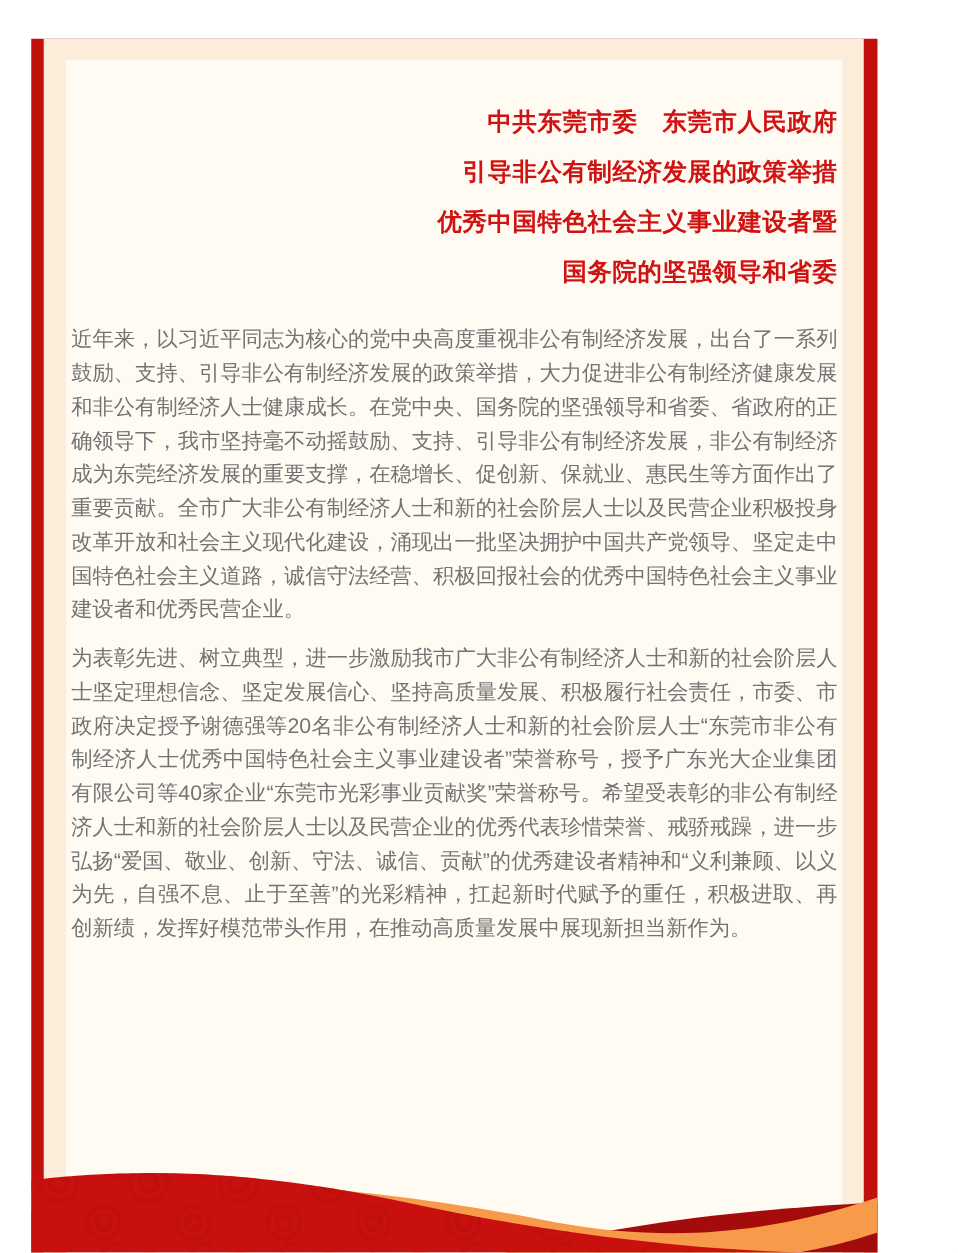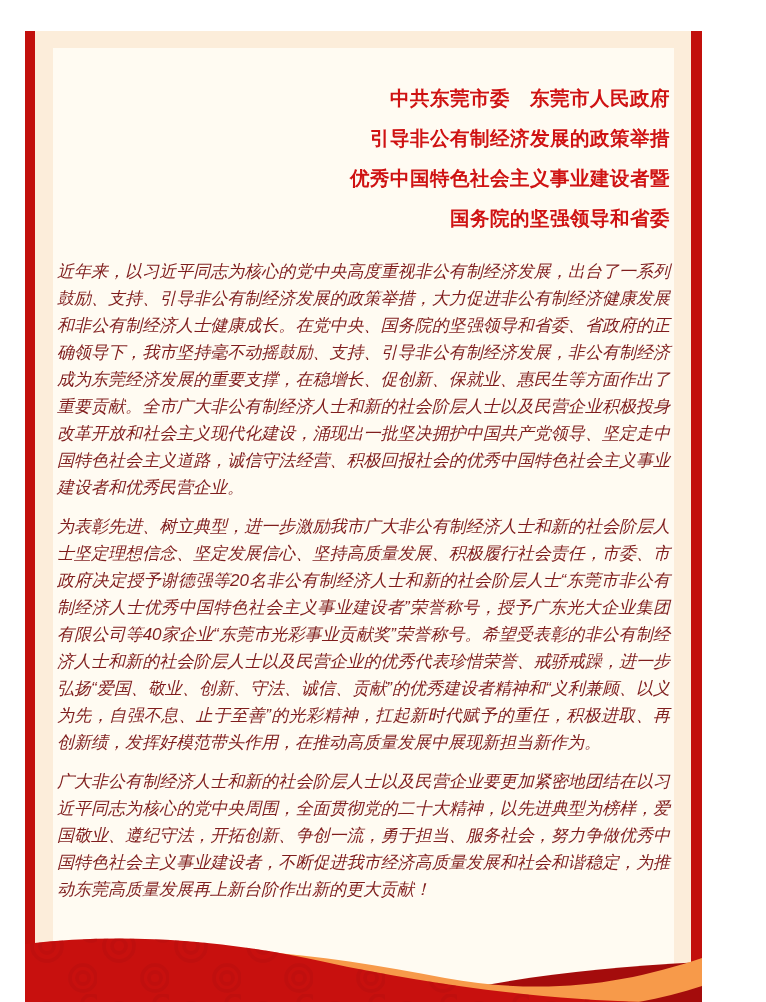--- a/index.html
+++ b/index.html
@@ -38,27 +38,26 @@
   .title-line {
     color: #cf1212;
     font-size: 19.5px;
     font-weight: 700;
     line-height: 40px;
     letter-spacing: 0.5px;
     white-space: nowrap;
   }
   .body-text { margin-top: 8px; }
   .para {
-    color: #7f1d1d;
+    color: #737373;
     font-size: 17px;
     line-height: 27px;
     text-align: justify;
     text-justify: inter-ideograph;
     margin-top: 12px;
-    font-style: italic;
   }
   .para:first-child { margin-top: 20px; }
 
   
   .wave-wrap {
     position: absolute;
     left: 0; right: 0; bottom: 0;
     height: 80px;
     z-index: 5;
     pointer-events: none;
@@ -80,21 +79,20 @@
           <div class="title-block">
             <div class="title-line">中共东莞市委　东莞市人民政府</div>
             <div class="title-line">引导非公有制经济发展的政策举措</div>
             <div class="title-line">优秀中国特色社会主义事业建设者暨</div>
             <div class="title-line">国务院的坚强领导和省委</div>
           </div>
 
           <div class="body-text">
             <p class="para">近年来，以习近平同志为核心的党中央高度重视非公有制经济发展，出台了一系列鼓励、支持、引导非公有制经济发展的政策举措，大力促进非公有制经济健康发展和非公有制经济人士健康成长。在党中央、国务院的坚强领导和省委、省政府的正确领导下，我市坚持毫不动摇鼓励、支持、引导非公有制经济发展，非公有制经济成为东莞经济发展的重要支撑，在稳增长、促创新、保就业、惠民生等方面作出了重要贡献。全市广大非公有制经济人士和新的社会阶层人士以及民营企业积极投身改革开放和社会主义现代化建设，涌现出一批坚决拥护中国共产党领导、坚定走中国特色社会主义道路，诚信守法经营、积极回报社会的优秀中国特色社会主义事业建设者和优秀民营企业。</p>
             <p class="para">为表彰先进、树立典型，进一步激励我市广大非公有制经济人士和新的社会阶层人士坚定理想信念、坚定发展信心、坚持高质量发展、积极履行社会责任，市委、市政府决定授予谢德强等20名非公有制经济人士和新的社会阶层人士“东莞市非公有制经济人士优秀中国特色社会主义事业建设者”荣誉称号，授予广东光大企业集团有限公司等40家企业“东莞市光彩事业贡献奖”荣誉称号。希望受表彰的非公有制经济人士和新的社会阶层人士以及民营企业的优秀代表珍惜荣誉、戒骄戒躁，进一步弘扬“爱国、敬业、创新、守法、诚信、贡献”的优秀建设者精神和“义利兼顾、以义为先，自强不息、止于至善”的光彩精神，扛起新时代赋予的重任，积极进取、再创新绩，发挥好模范带头作用，在推动高质量发展中展现新担当新作为。</p>
-            <p class="para">广大非公有制经济人士和新的社会阶层人士以及民营企业要更加紧密地团结在以习近平同志为核心的党中央周围，全面贯彻党的二十大精神，以先进典型为榜样，爱国敬业、遵纪守法，开拓创新、争创一流，勇于担当、服务社会，努力争做优秀中国特色社会主义事业建设者，不断促进我市经济高质量发展和社会和谐稳定，为推动东莞高质量发展再上新台阶作出新的更大贡献！</p>
           </div>
 
         </div>
 
       </div>
     </div>
 
     <div class="wave-wrap">
       <svg viewBox="0 0 677 80" preserveAspectRatio="none">
         <defs>

